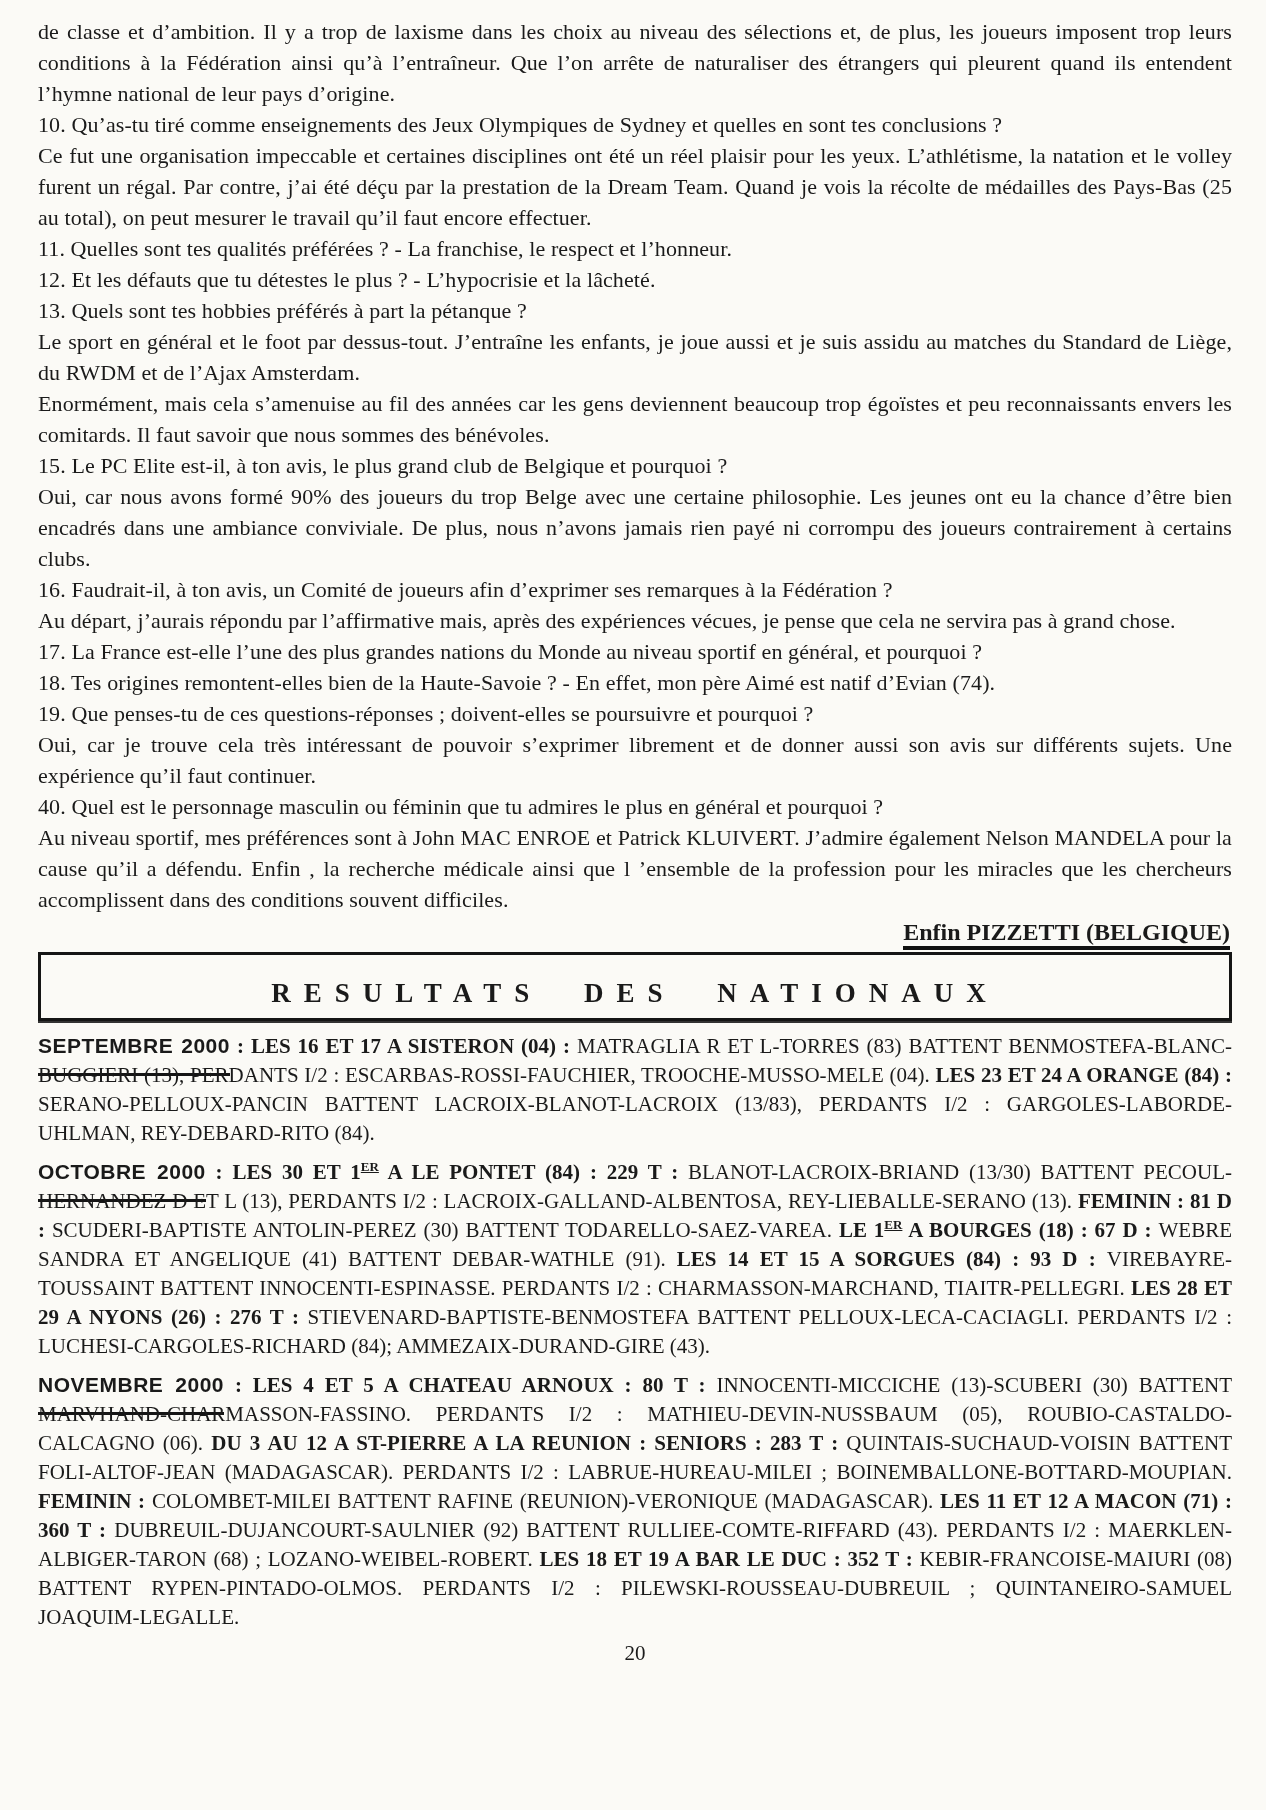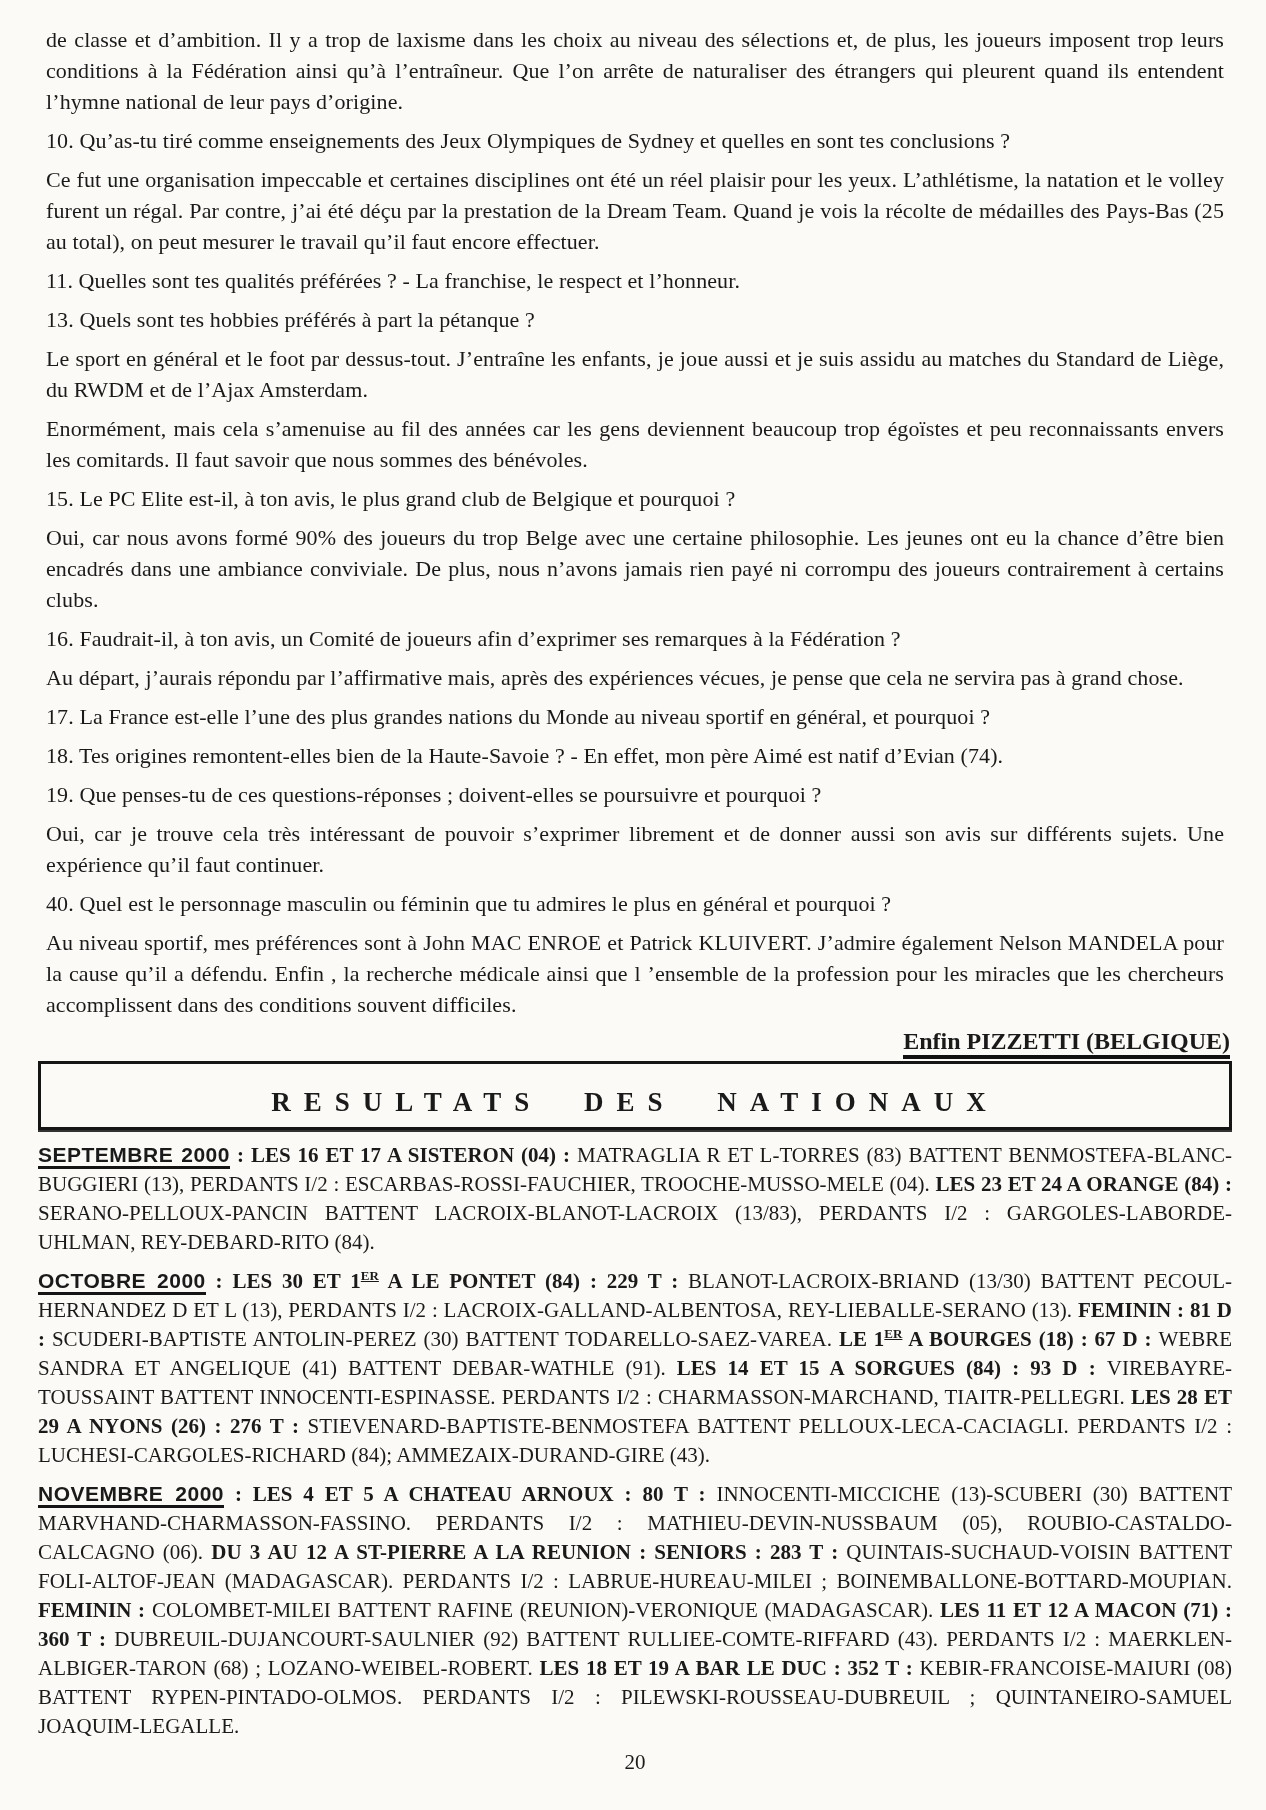--- a/index.html
+++ b/index.html
@@ -11,21 +11,21 @@
     overflow: hidden;
     font-family: "Liberation Serif", serif;
   }
   .page {
     width: 1266px; height: 1810px;
     padding: 16px 34px 0 38px;
     position: relative;
   }
   
   .ipara {
-    margin: 8px;
+    margin: 0;
     font-size: 22px;
     line-height: 31px;
     text-align: justify;
     letter-spacing: 0.1px;
   }
   
   .signature-row { text-align: right; margin: 4px 2px 6px 0; }
   .signature {
     font-weight: 700;
     font-size: 24px;
@@ -53,21 +53,21 @@
     font-size: 21px;
     line-height: 29px;
     text-align: justify;
   }
   .month {
     font-family: "Liberation Sans", sans-serif;
     font-weight: 700;
     font-size: 21px;
     letter-spacing: 0.5px;
     border-bottom: 3px solid #151515;
-    padding-bottom: 0px;
+    padding-bottom: 16px;
   }
   .b { font-weight: 700; }
   .rpara sup {
     font-size: 13px;
     line-height: 0;
     vertical-align: super;
     font-weight: 700;
     text-decoration: underline;
   }
   
@@ -80,20 +80,21 @@
 </head>
 <body>
 
 <div class="page">
 
   <section class="interview">
       <p class="ipara">de classe et d’ambition. Il y a trop de laxisme dans les choix au niveau des sélections et, de plus, les joueurs imposent trop leurs conditions à la Fédération ainsi qu’à l’entraîneur. Que l’on arrête de naturaliser des étrangers qui pleurent quand ils entendent l’hymne national de leur pays d’origine.</p>
       <p class="ipara">10. Qu’as-tu tiré comme enseignements des Jeux Olympiques de Sydney et quelles en sont tes conclusions ?</p>
       <p class="ipara">Ce fut une organisation impeccable et certaines disciplines ont été un réel plaisir pour les yeux. L’athlétisme, la natation et le volley furent un régal. Par contre, j’ai été déçu par la prestation de la Dream Team. Quand je vois la récolte de médailles des Pays-Bas (25 au total), on peut mesurer le travail qu’il faut encore effectuer.</p>
       <p class="ipara">11. Quelles sont tes qualités préférées ?  -   La franchise, le respect et l’honneur.</p>
+      <p class="ipara">12. Et les défauts que tu détestes le plus ?  -   L’hypocrisie et la lâcheté.</p>
       <p class="ipara">13. Quels sont tes hobbies préférés à part la pétanque ?</p>
       <p class="ipara">Le sport en général et le foot par dessus-tout. J’entraîne les enfants, je joue aussi et je suis assidu au matches du Standard de Liège, du RWDM et de l’Ajax Amsterdam.</p>
       <p class="ipara">Enormément, mais cela s’amenuise au fil des années car les gens deviennent beaucoup trop égoïstes et peu reconnaissants envers les comitards. Il faut savoir que nous sommes des bénévoles.</p>
       <p class="ipara">15. Le PC Elite est-il, à ton avis, le plus grand club de Belgique et pourquoi ?</p>
       <p class="ipara">Oui, car nous avons formé 90% des joueurs du trop Belge avec une certaine philosophie. Les jeunes ont eu la chance d’être bien encadrés dans une ambiance conviviale. De plus, nous n’avons jamais rien payé ni corrompu des joueurs contrairement à certains clubs.</p>
       <p class="ipara">16. Faudrait-il, à ton avis, un Comité de joueurs afin d’exprimer ses remarques à la Fédération ?</p>
       <p class="ipara">Au départ, j’aurais répondu par l’affirmative mais, après des expériences vécues, je pense que cela ne servira pas à grand chose.</p>
       <p class="ipara">17. La France est-elle l’une des plus grandes nations du Monde au niveau sportif en général, et pourquoi ?</p>
       <p class="ipara">18. Tes origines remontent-elles bien de la Haute-Savoie ? - En effet, mon père Aimé est natif d’Evian (74).</p>
       <p class="ipara">19. Que penses-tu de ces questions-réponses ; doivent-elles se poursuivre et pourquoi ?</p>

